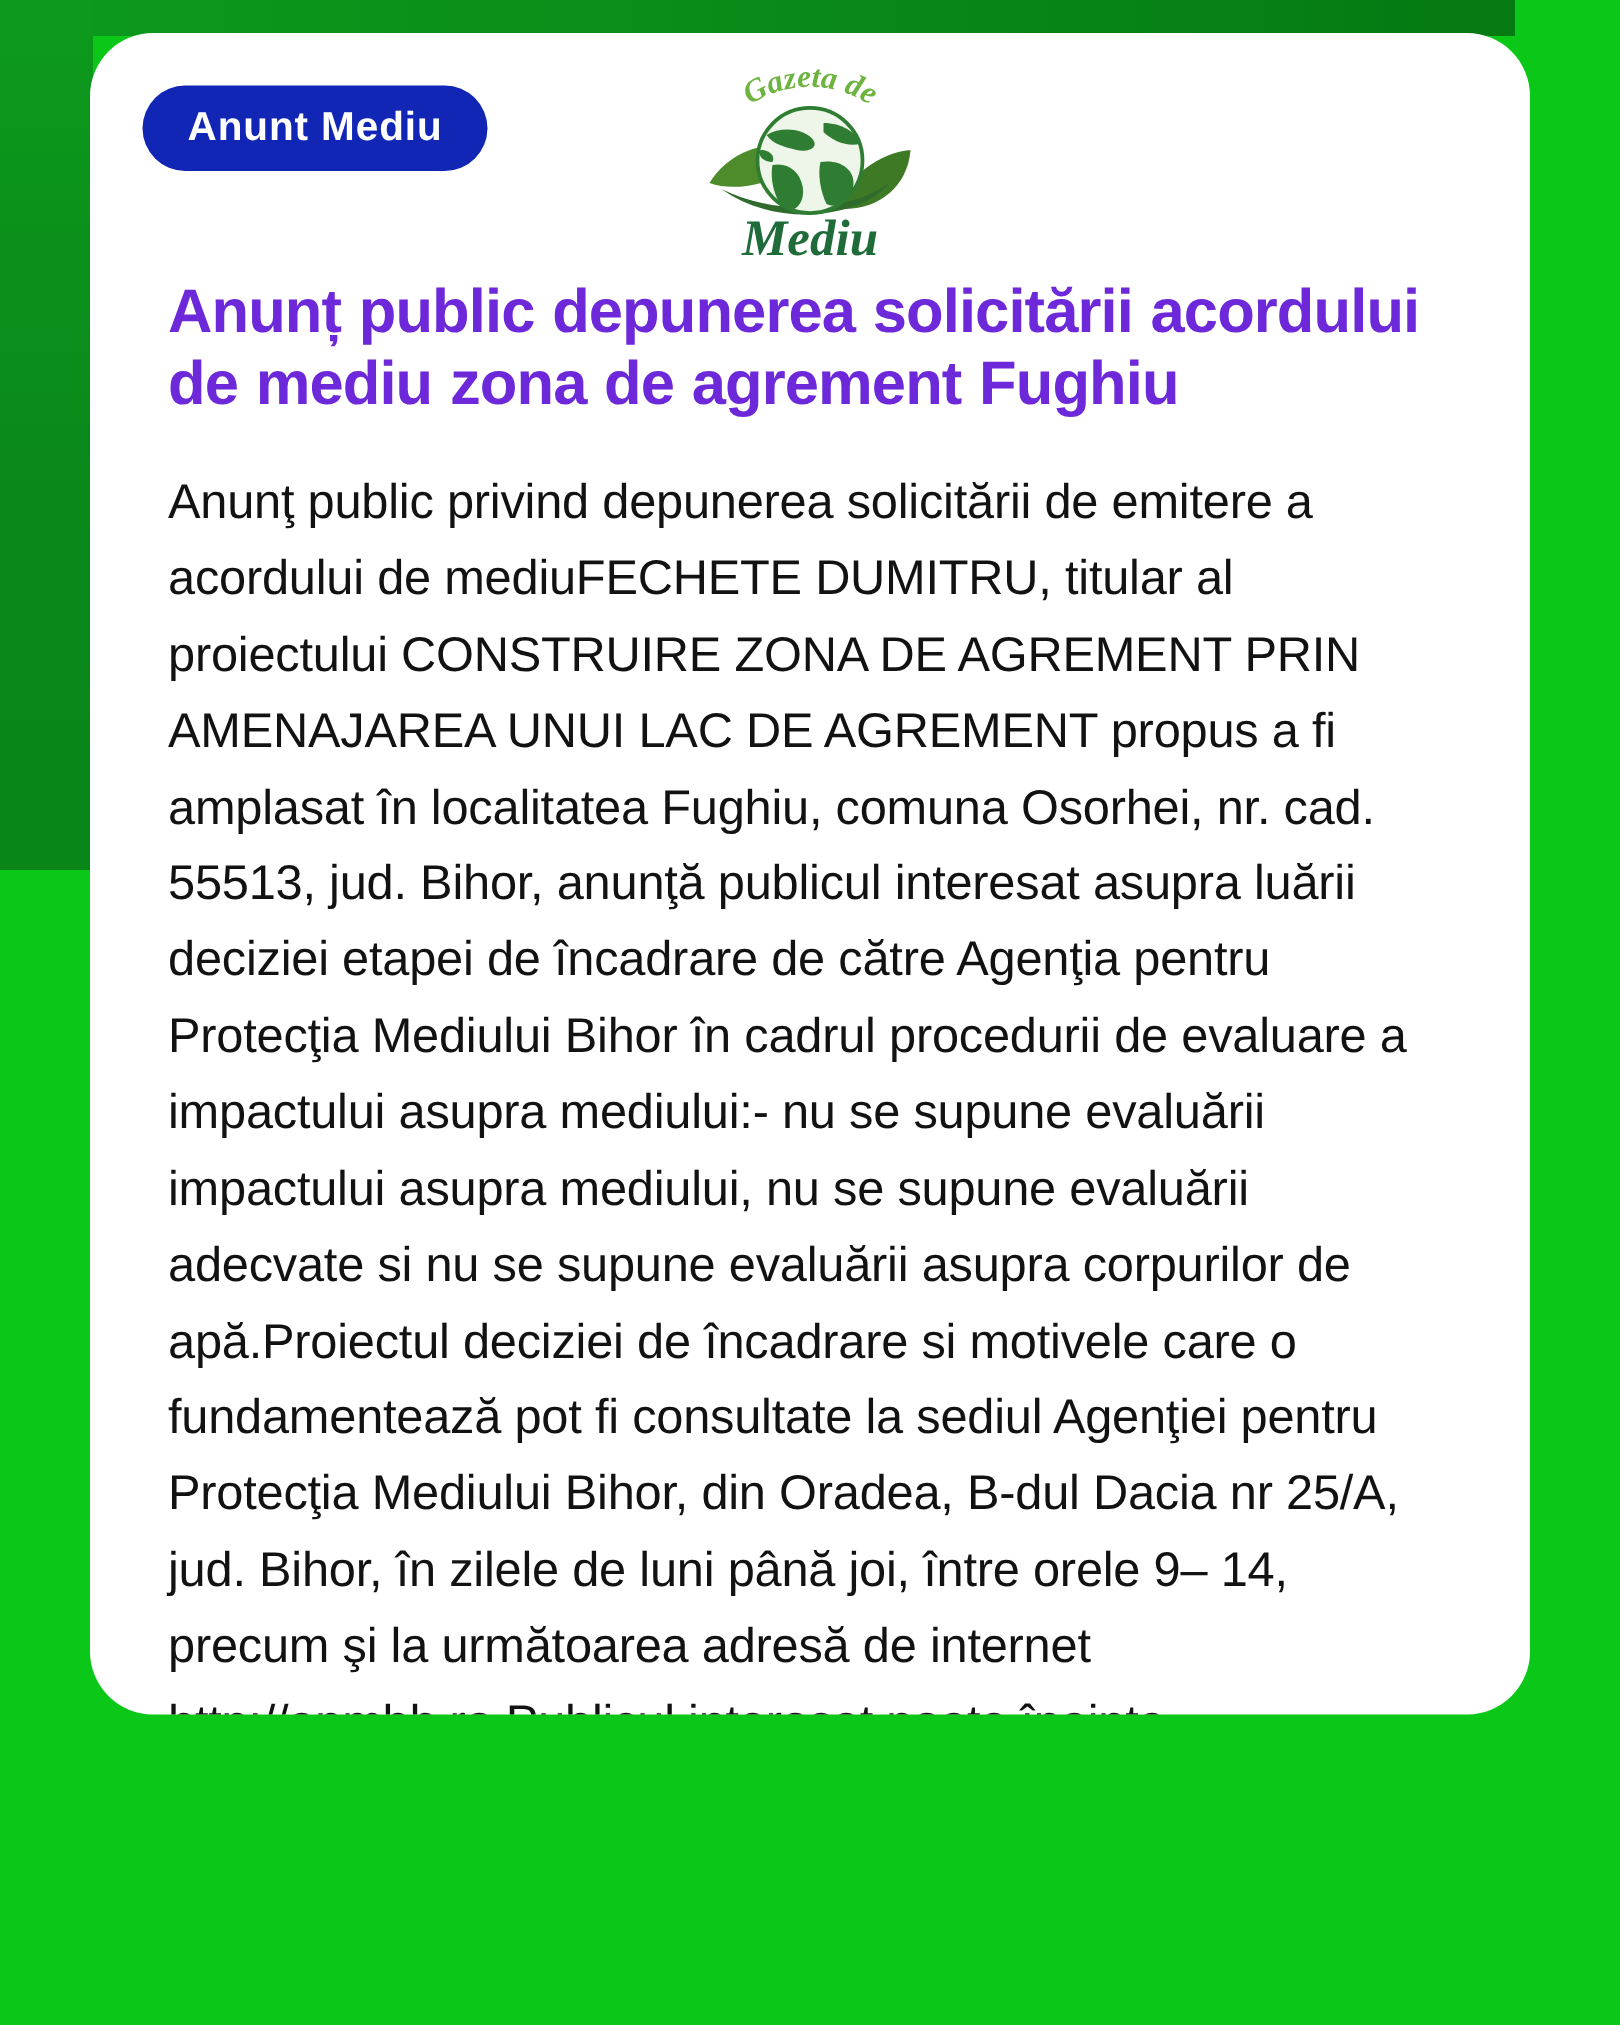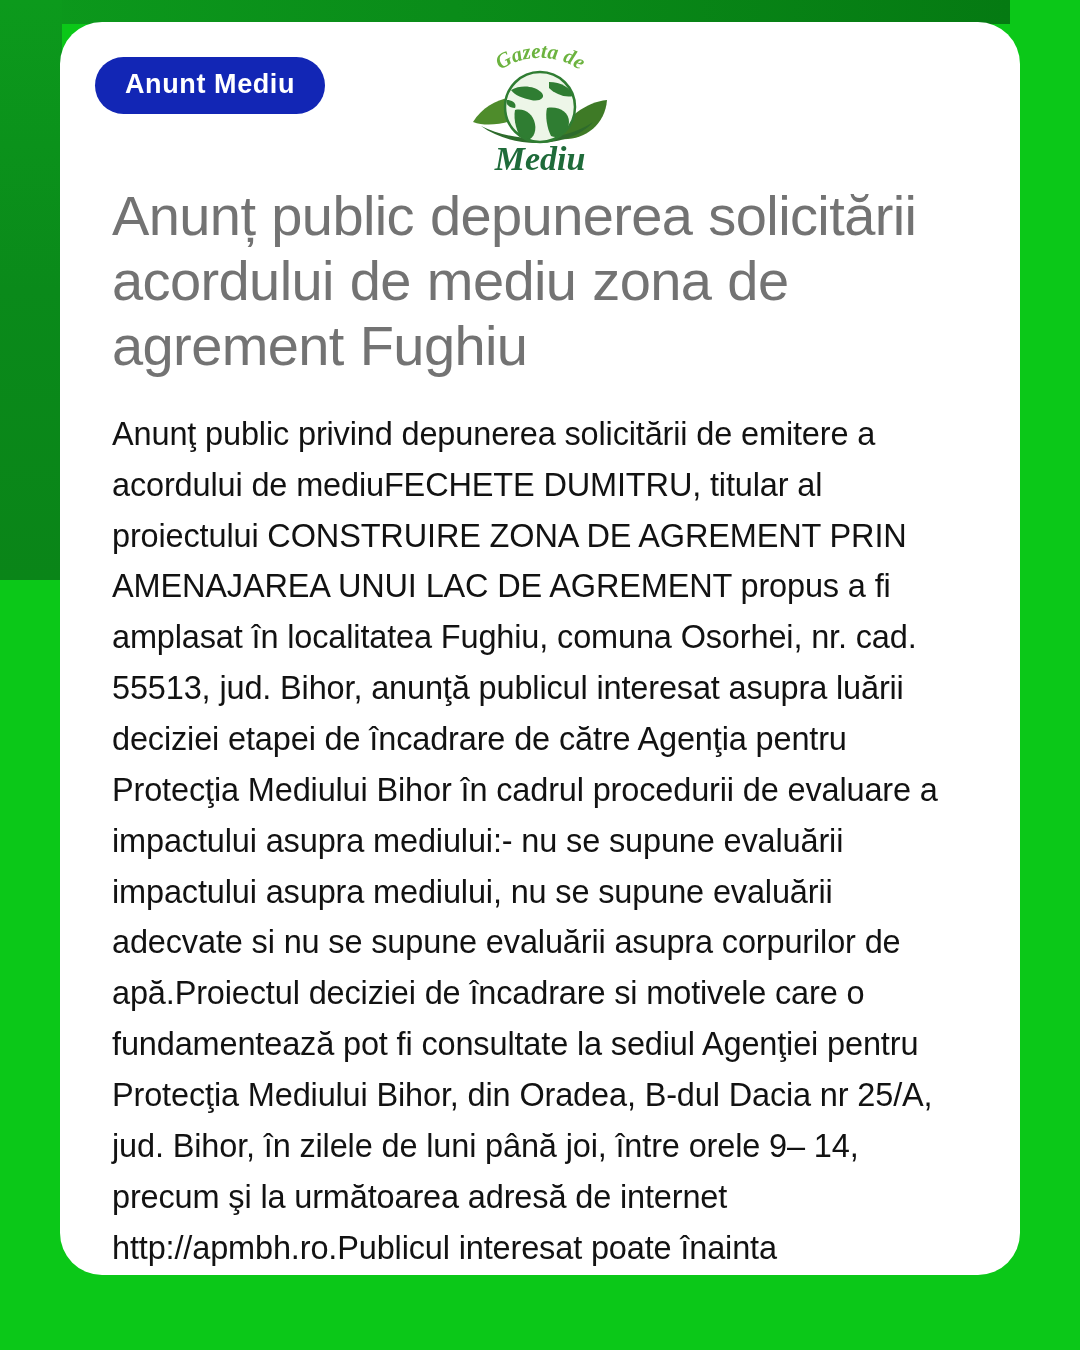--- a/index.html
+++ b/index.html
@@ -44,21 +44,21 @@
     height: 580px;
     background: linear-gradient(180deg, #0C9A1C 0%, #0A8A1A 50%, #0A8518 100%);
   }
 
   
   .card {
     position: absolute;
     left: 60px;
     top: 22px;
     width: 960px;
-    height: 1253px;
+    height: 1121px;
     background: #FFFFFF;
     border-radius: 42px;
     overflow: hidden;
     box-sizing: border-box;
   }
 
   
   .card-header {
     position: relative;
     height: 150px;
@@ -84,24 +84,24 @@
     transform: translateX(-50%);
     top: 12px;
     width: 170px;
     height: 145px;
   }
   .logo svg { display: block; width: 170px; height: 145px; }
 
   
   .title {
     margin: 12px 52px 0 52px;
-    color: #737373;
-    font-size: 56px;
+    color: #6d28d9;
+    font-size: 41px;
     line-height: 1.16;
-    font-weight: 400;
+    font-weight: 700;
     letter-spacing: -0.6px;
     word-spacing: 1px;
   }
 
   
   .body-text {
     margin: 30px 52px 0 52px;
     color: #121212;
     font-size: 32.5px;
     line-height: 1.565;

